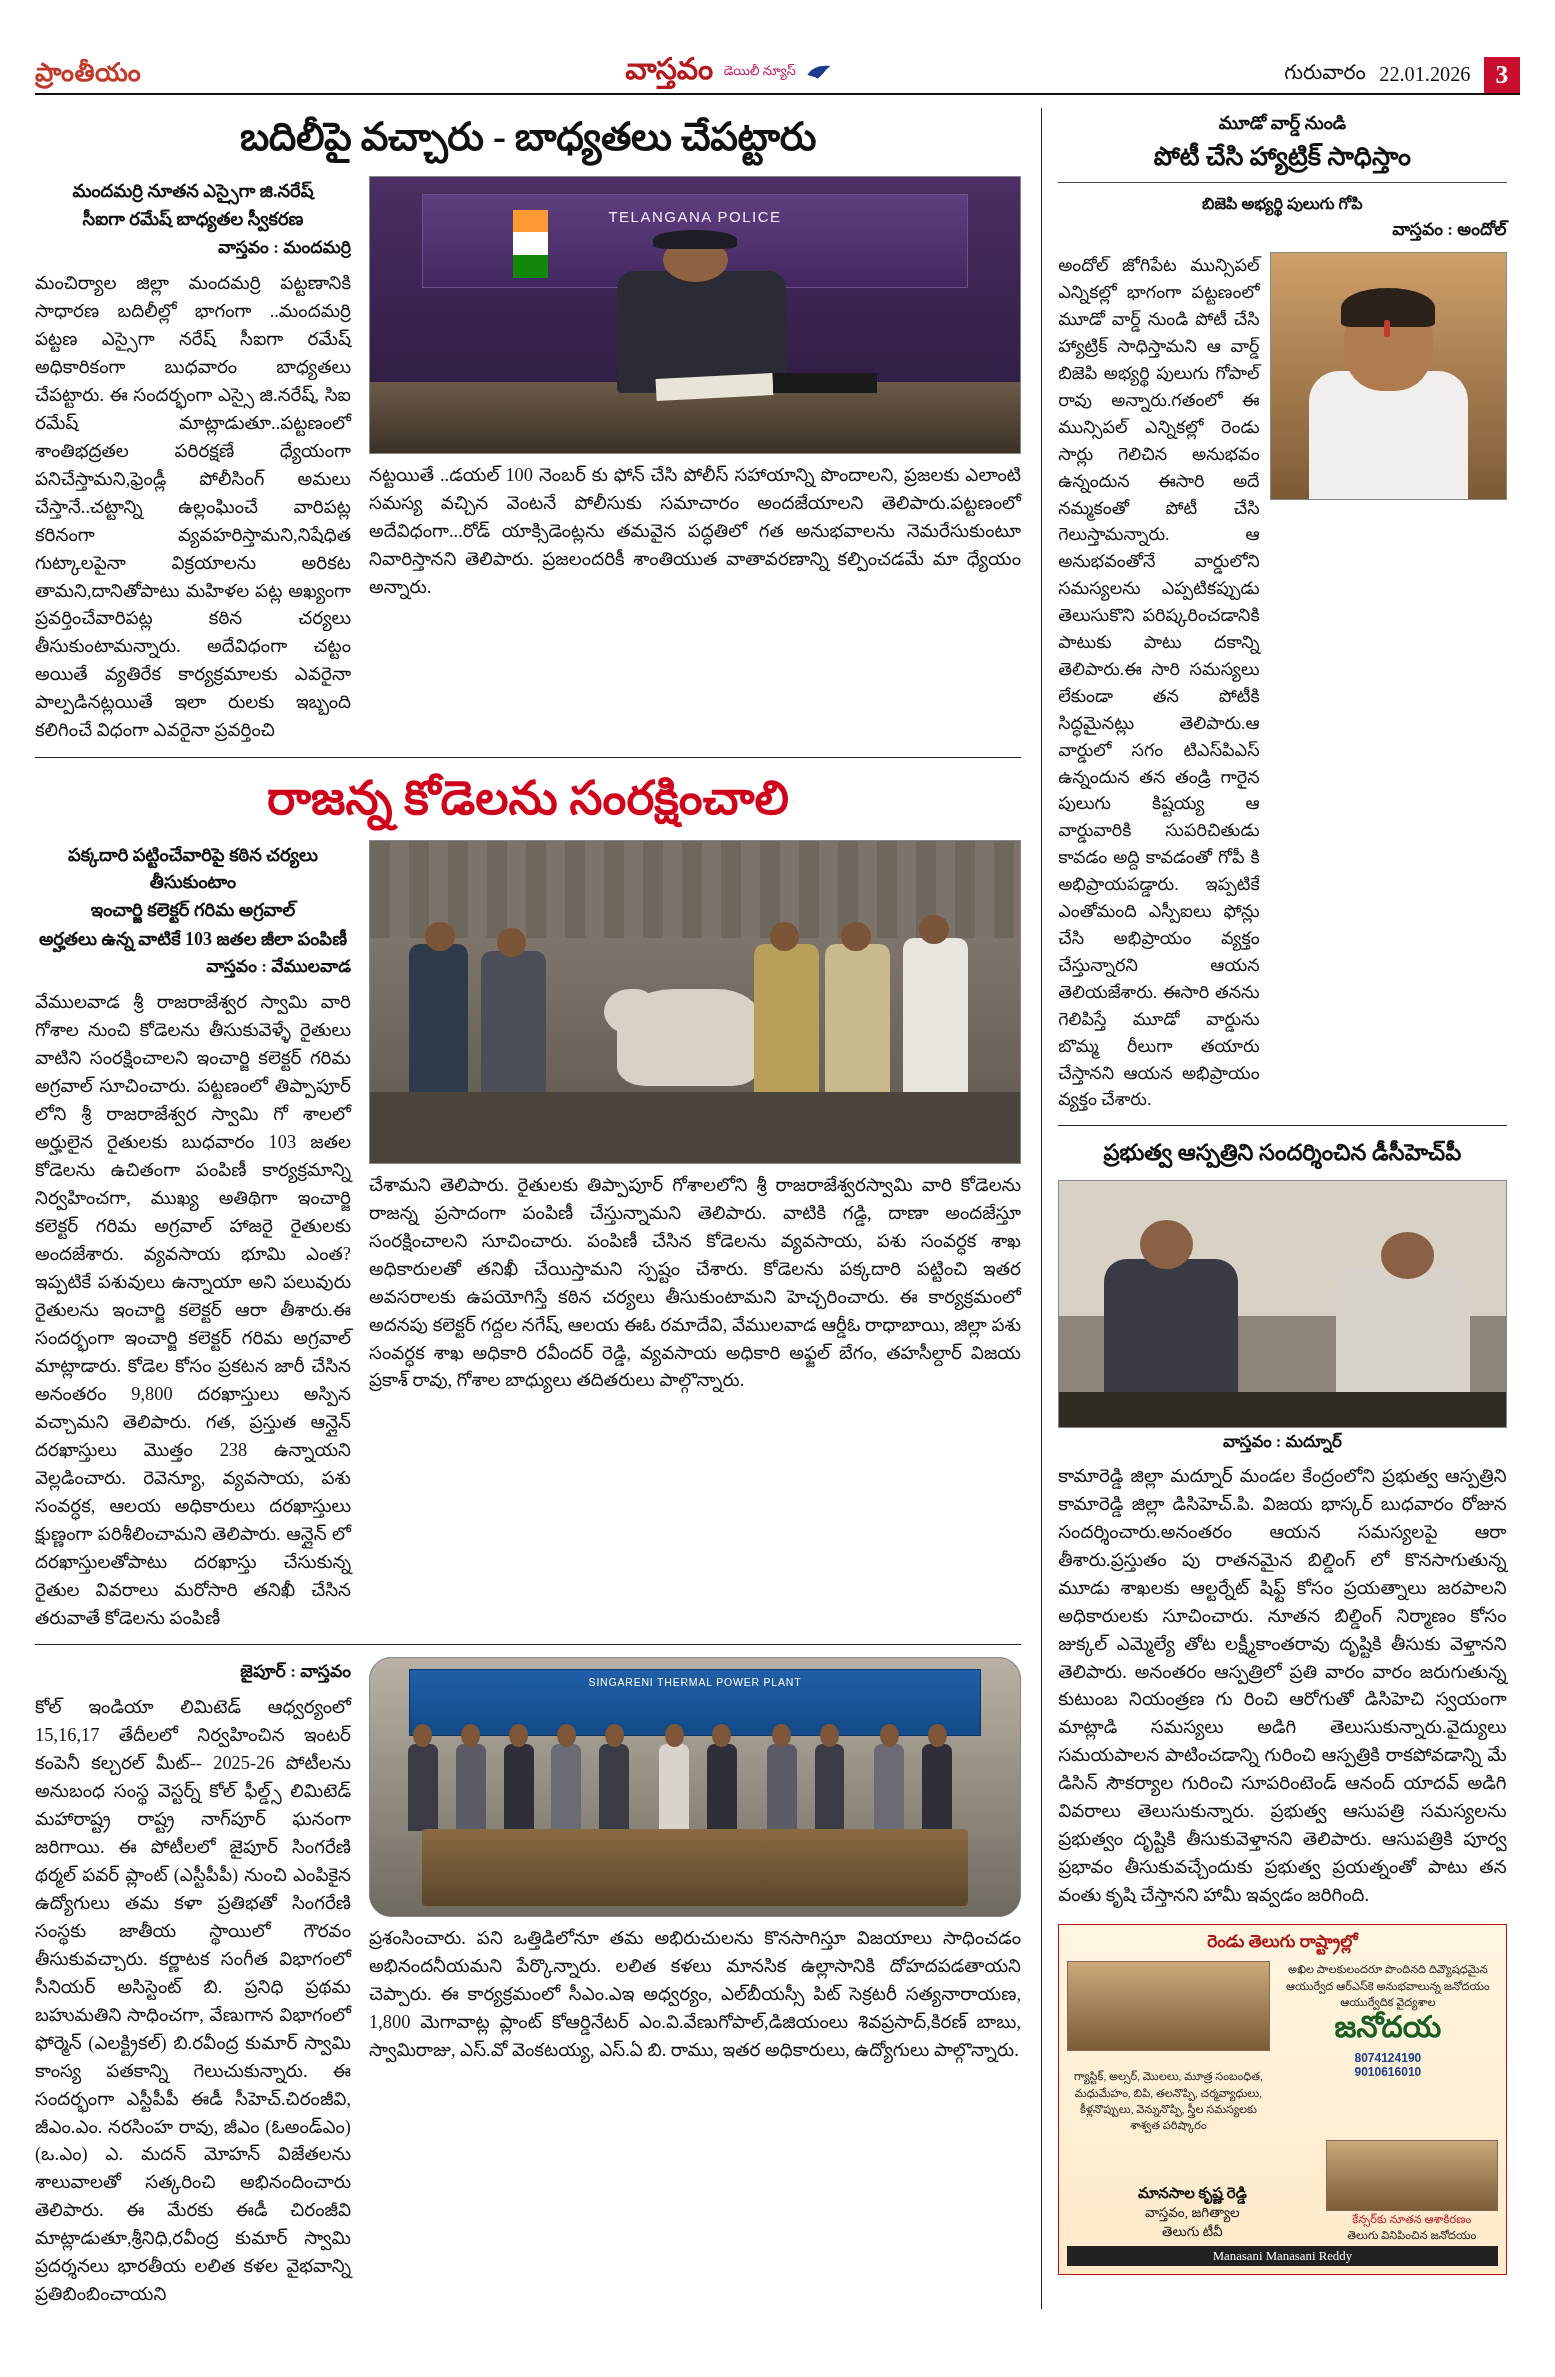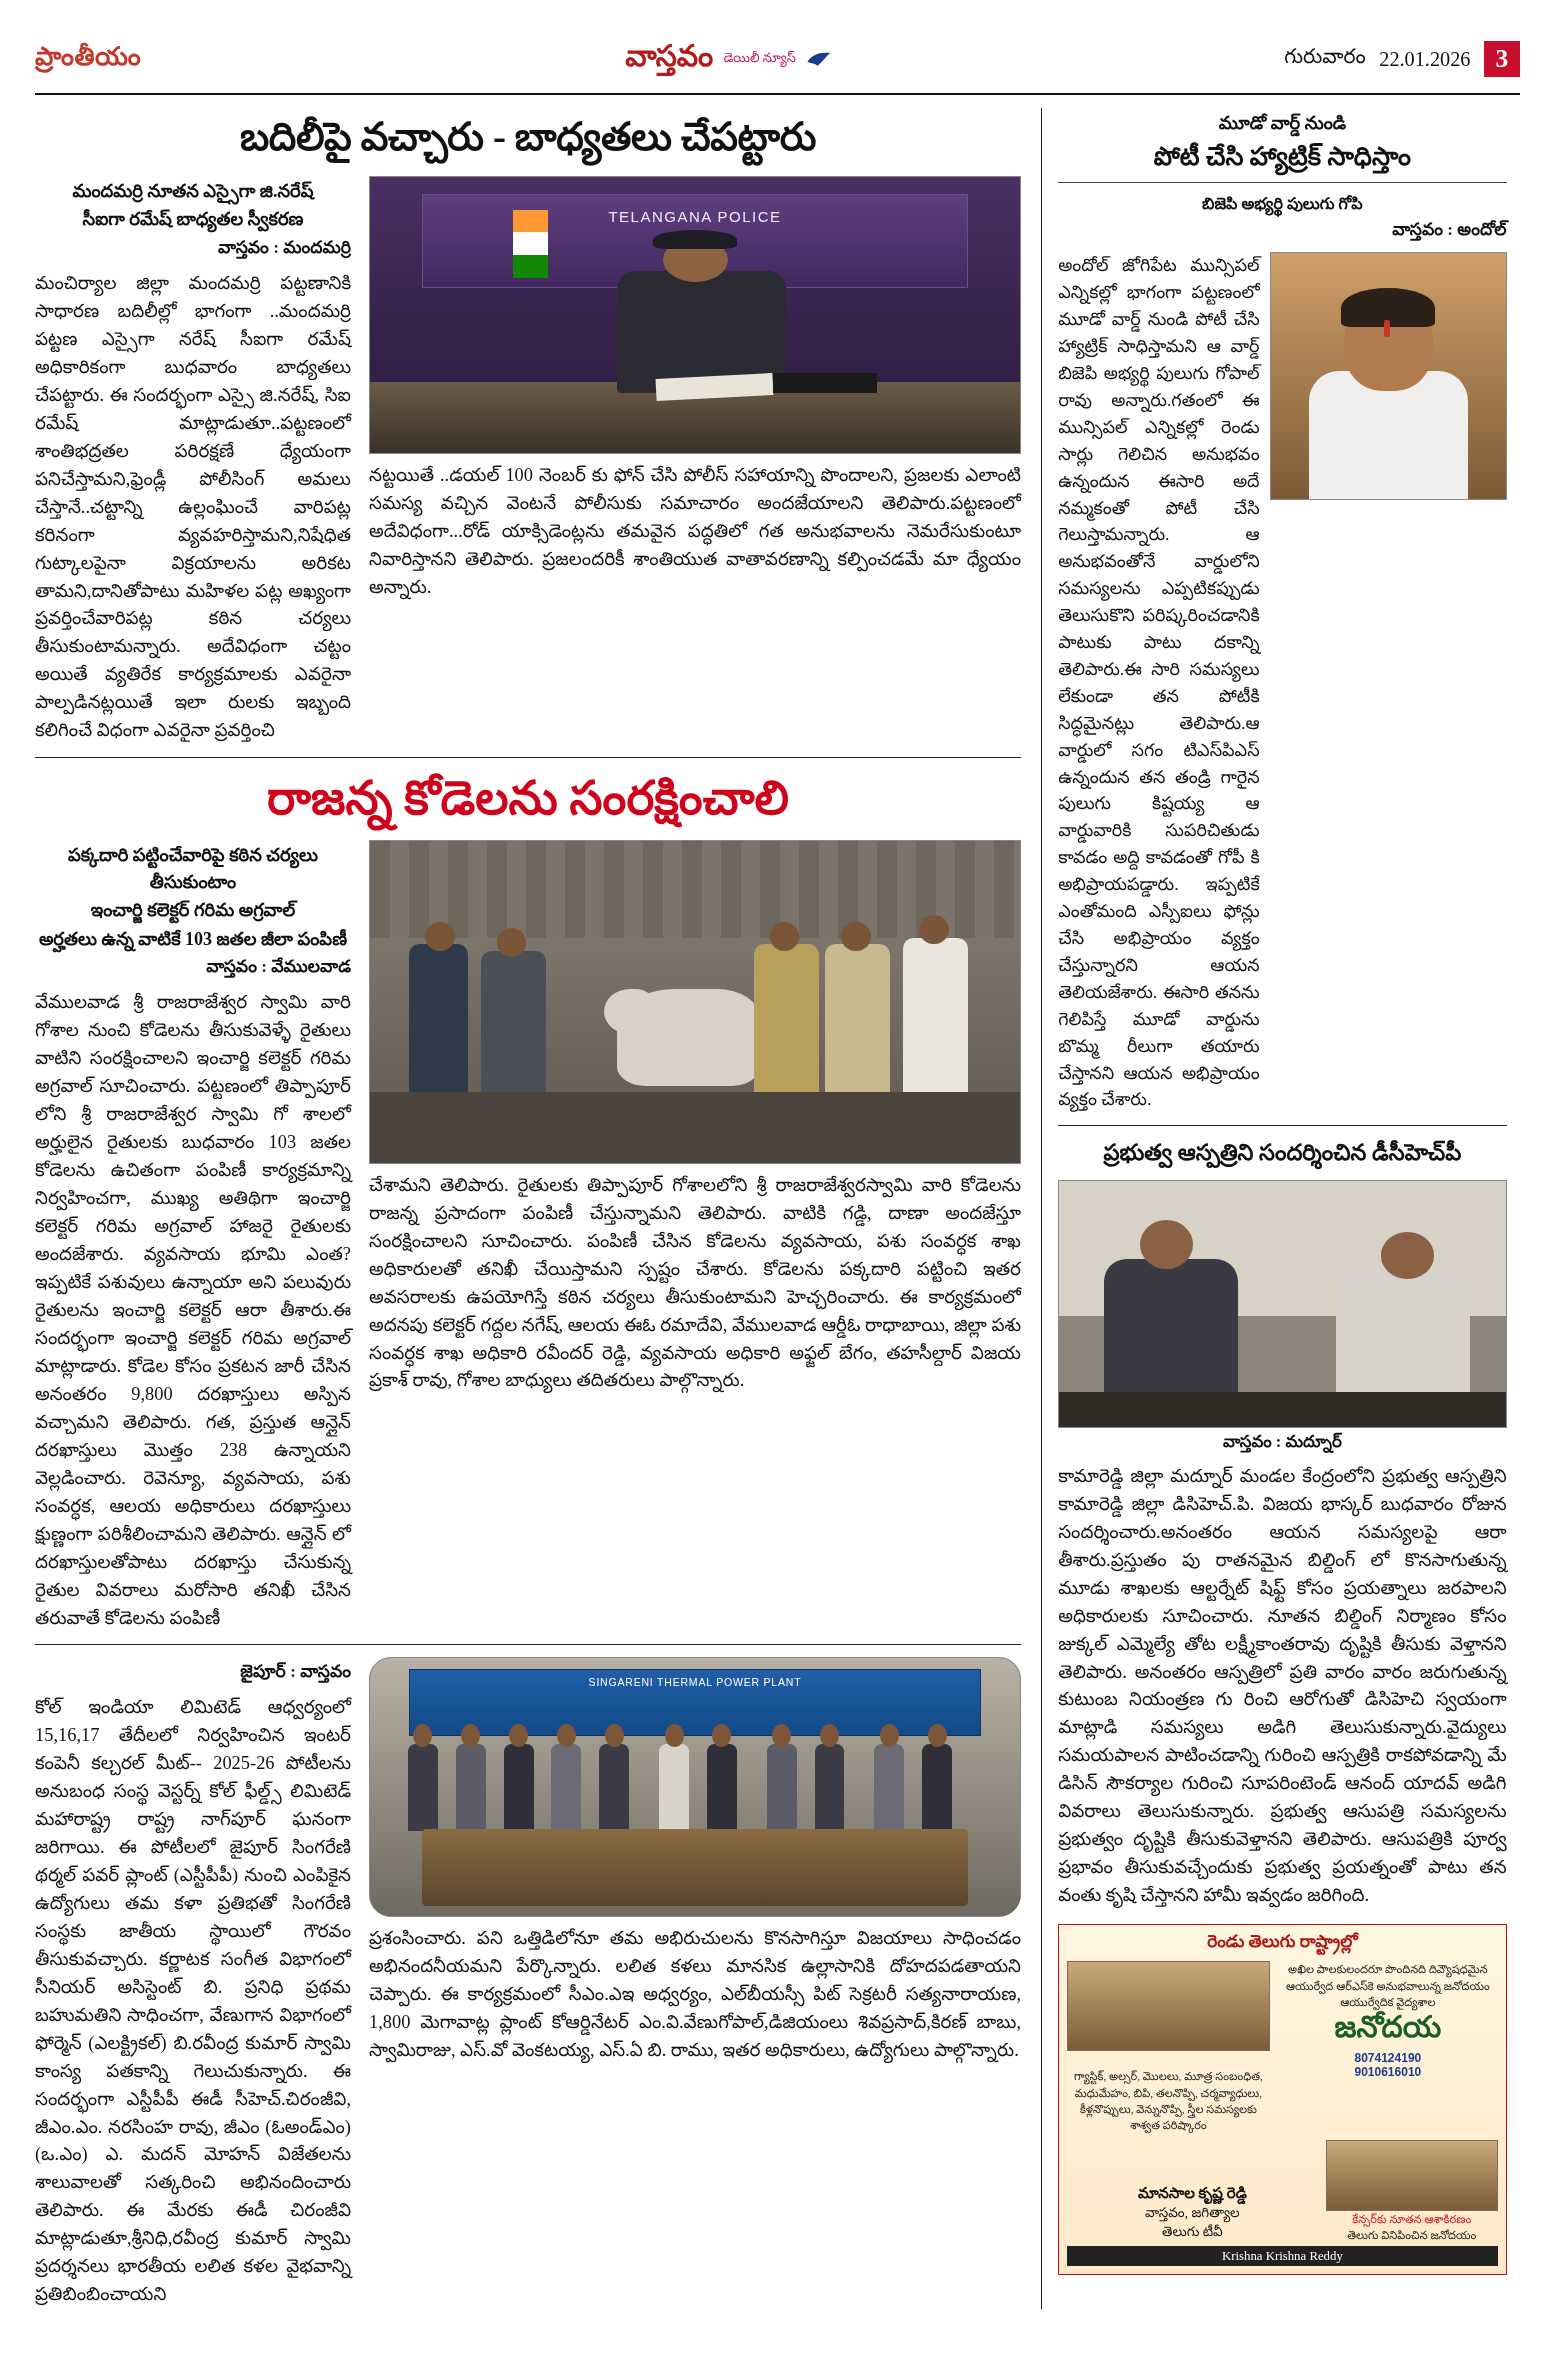--- a/index.html
+++ b/index.html
@@ -18,21 +18,21 @@
     padding: 0;
   }
 
   
   .masthead {
     position: relative;
     height: 69px;
     border-bottom: 2.3px solid #111;
     margin: 25.6px 35px 0 35px;
     display: flex;
-    align-items: center;
+    align-items: flex-end;
   }
   .masthead-left {
     font-family: "Liberation Serif", serif;
     font-size: 25.6px;
     font-weight: bold;
     color: #c0392b;
     letter-spacing: 0.4px;
     width: 226px;
   }
   .masthead-center {
@@ -468,19 +468,19 @@
             <div class="ad-name">మానసాల కృష్ణ రెడ్డి</div>
             <div class="small-note">వాస్తవం, జగిత్యాల</div>
             <div class="small-note">తెలుగు టీవీ</div>
           </div>
           <div style="width:40%;">
             <div class="ad-photo" style="height:71px;"></div>
             <div class="ad-lines ad-red">కేన్సర్‌కు నూతన ఆశాకిరణం</div>
             <div class="ad-lines">తెలుగు వినిపించిన జనోదయం</div>
           </div>
         </div>
-        <div class="ad-caption">Krishna Krishna Reddy</div>
+        <div class="ad-caption">Manasani Manasani Reddy</div>
       </div>
 
     </div>
   </div>
 </div>
 
 
 </body></html>

